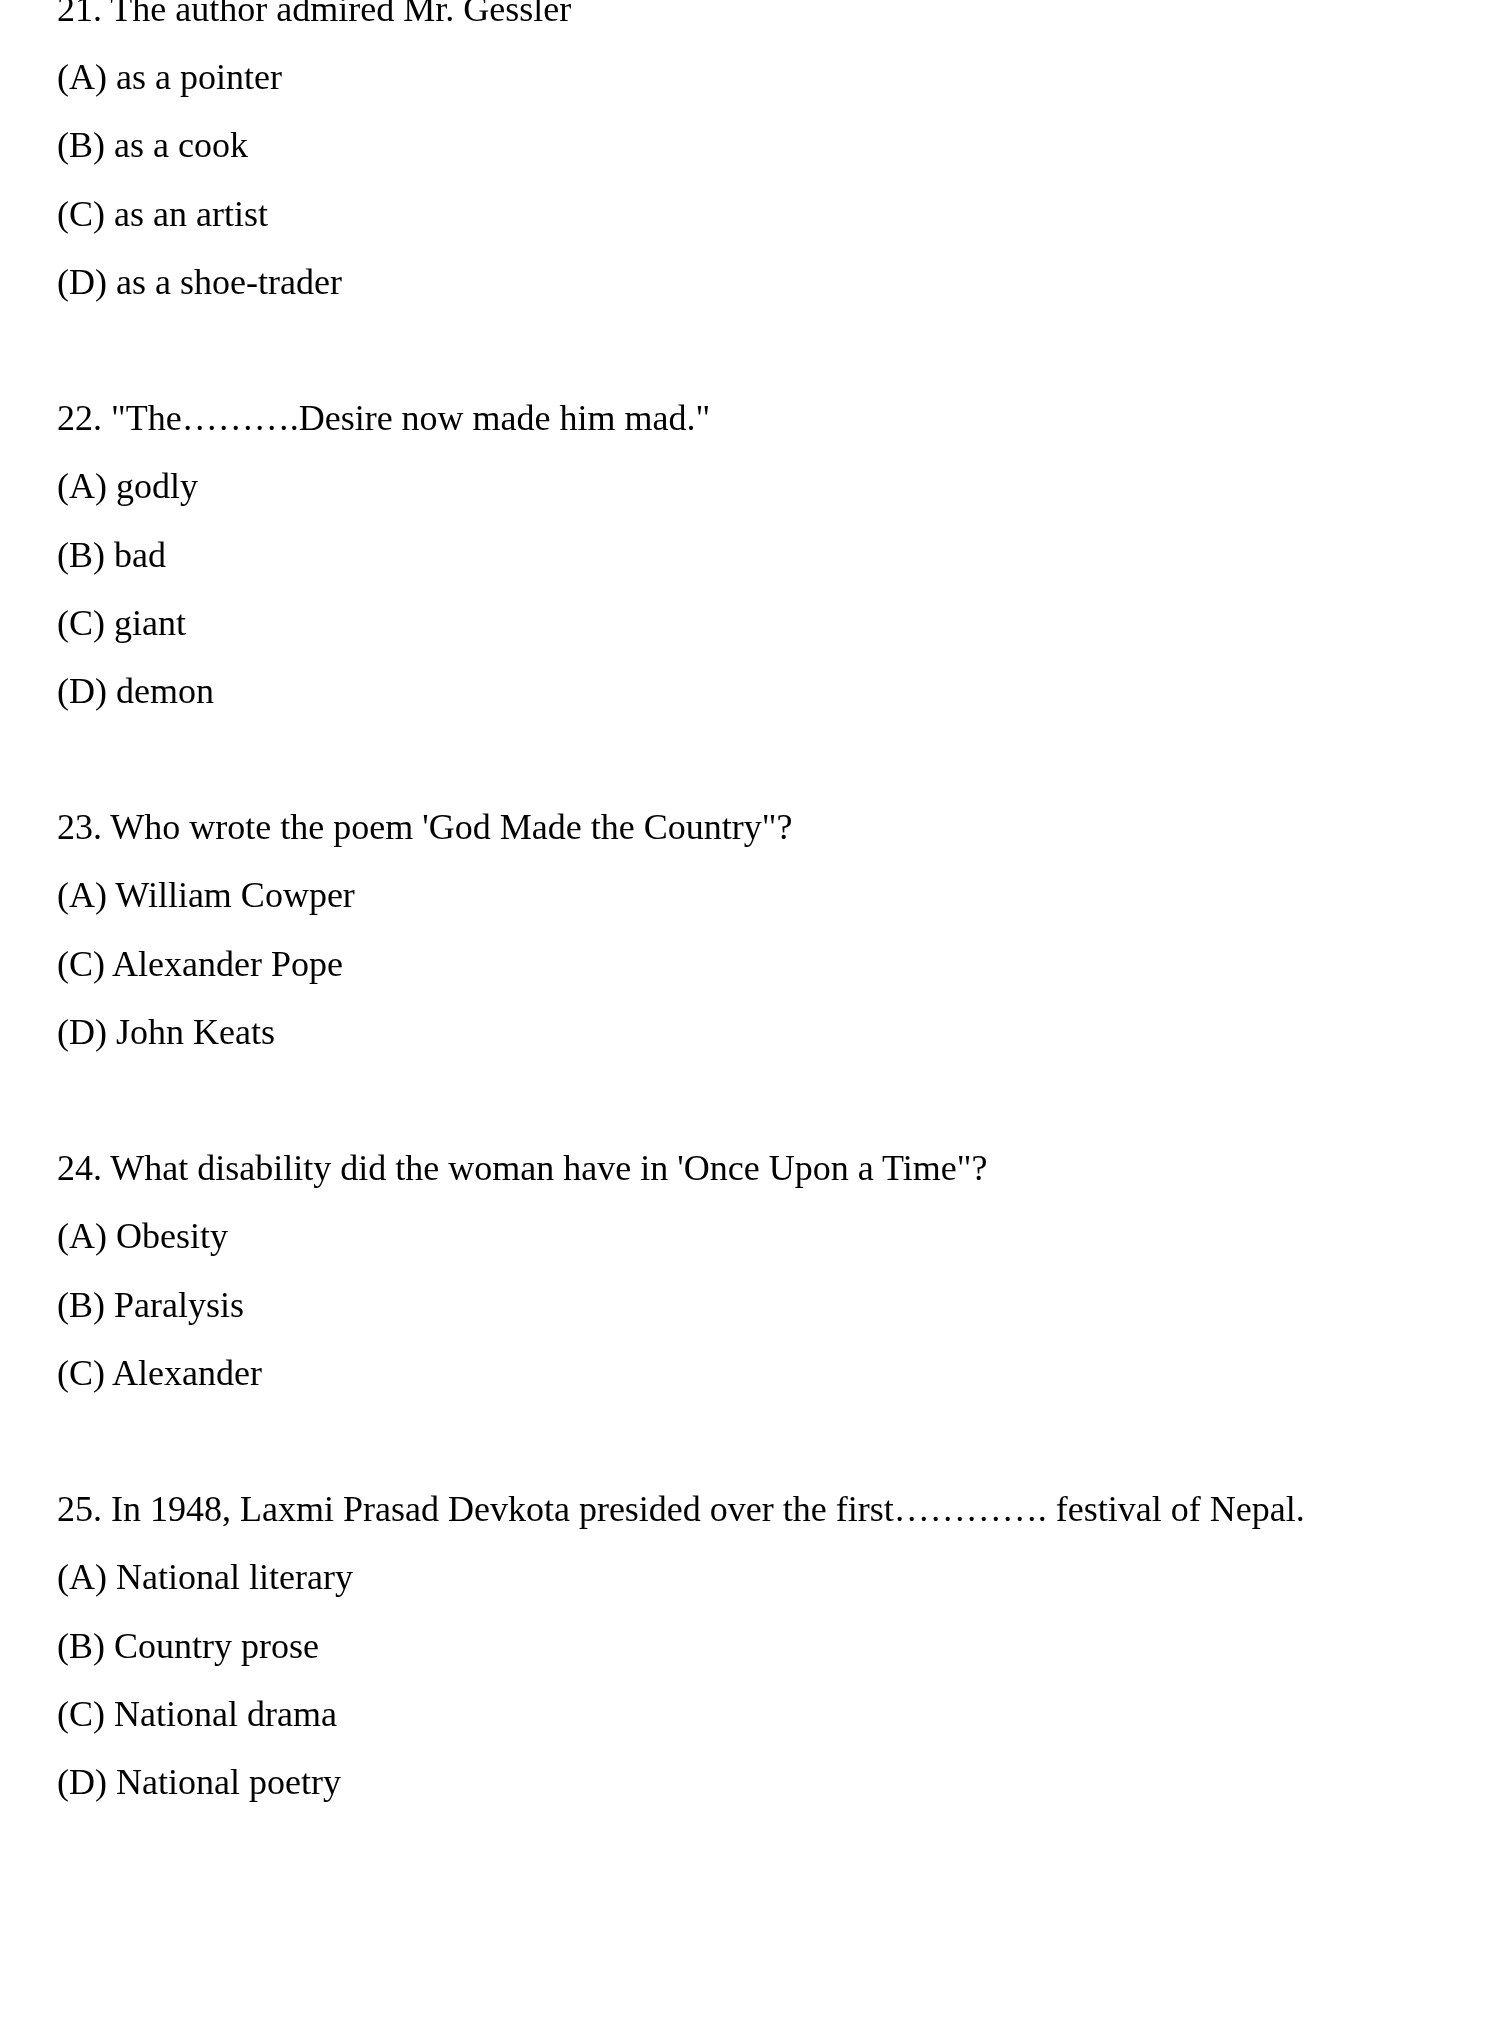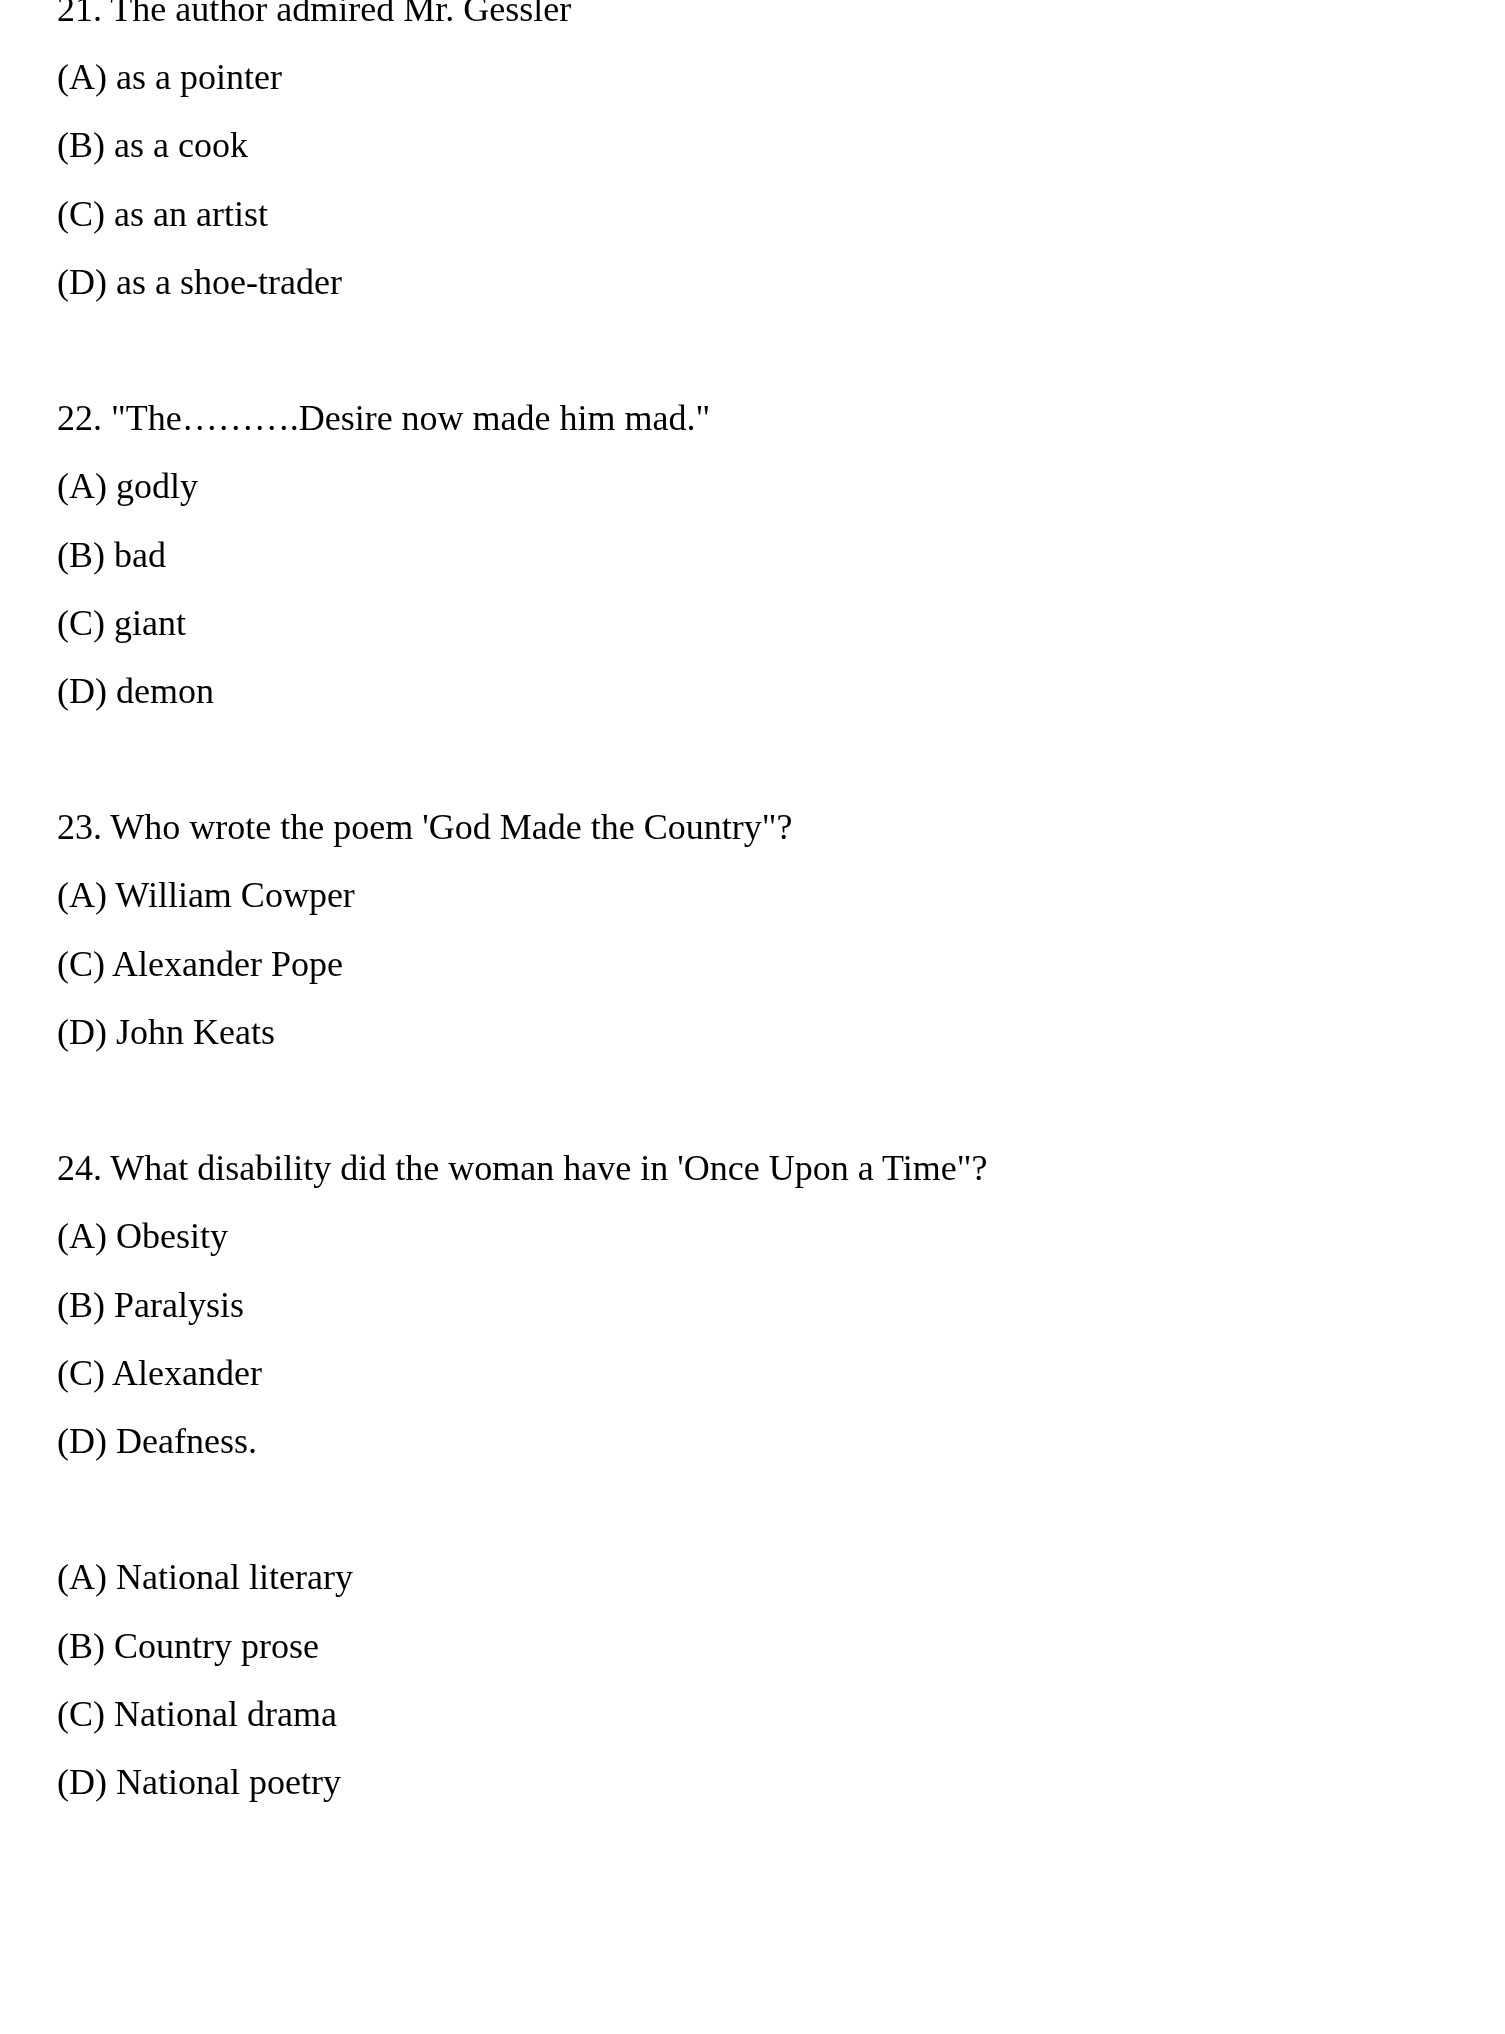--- a/index.html
+++ b/index.html
@@ -66,23 +66,23 @@
     <div class="line"><span class="option-label">(A)</span> <span class="option-text">William Cowper</span></div>
     <div class="line"><span class="option-label">(C)</span> <span class="option-text">Alexander Pope</span></div>
     <div class="line"><span class="option-label">(D)</span> <span class="option-text">John Keats</span></div>
   </div>
 
   <div class="question-block">
     <div class="line"><span class="q-number">24.</span> <span class="q-text">What disability did the woman have in 'Once Upon a Time"?</span></div>
     <div class="line"><span class="option-label">(A)</span> <span class="option-text">Obesity</span></div>
     <div class="line"><span class="option-label">(B)</span> <span class="option-text">Paralysis</span></div>
     <div class="line"><span class="option-label">(C)</span> <span class="option-text">Alexander</span></div>
-    <div class="line"><span class="option-label">(D)</span> <span class="option-text">Deafness.</span></div>
   </div>
 
   <div class="question-block">
+    <div class="line"><span class="q-number">25.</span> <span class="q-text">In 1948, Laxmi Prasad Devkota presided over the first…………. festival of Nepal.</span></div>
     <div class="line"><span class="option-label">(A)</span> <span class="option-text">National literary</span></div>
     <div class="line"><span class="option-label">(B)</span> <span class="option-text">Country prose</span></div>
     <div class="line"><span class="option-label">(C)</span> <span class="option-text">National drama</span></div>
     <div class="line"><span class="option-label">(D)</span> <span class="option-text">National poetry</span></div>
   </div>
 
 </div>
 
 </body></html>

